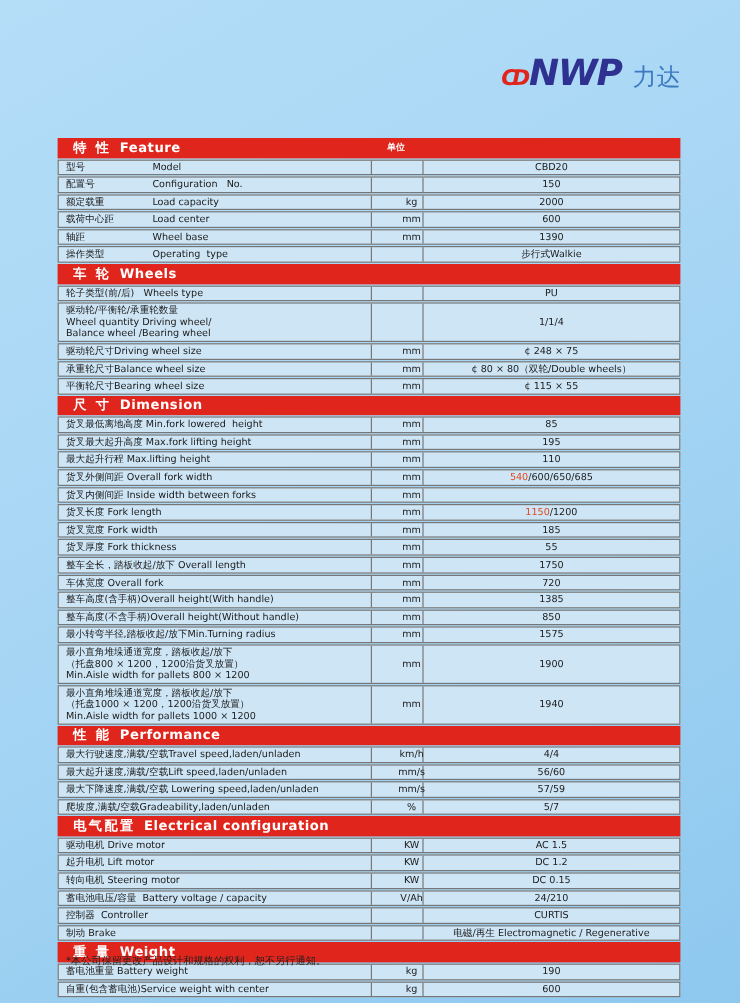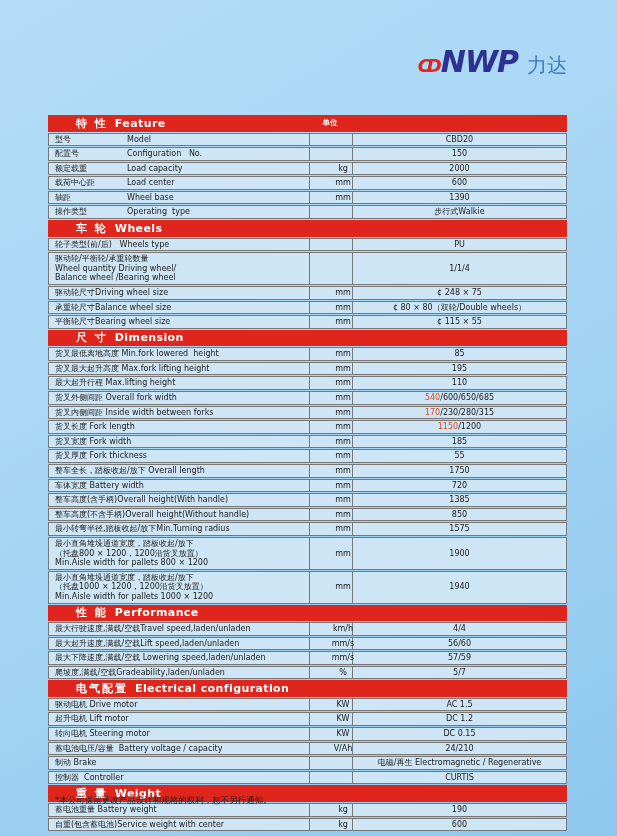--- a/index.html
+++ b/index.html
@@ -19,21 +19,21 @@
   .logo{position:absolute;top:44px;right:50px;display:flex;align-items:baseline;}
   .logo-cd{color:var(--red);font-size:18px;font-weight:bold;font-style:italic;letter-spacing:-4px;padding-right:3px;}
   .logo-nwp{color:var(--navy);font-size:30px;font-weight:bold;font-style:italic;letter-spacing:-1px;}
   .logo-lida{color:var(--blue);font-size:20px;font-weight:normal;margin-left:9px;}
 
   .spec{position:absolute;left:48px;top:115px;width:519px;}
   .section-header{
     display:grid;grid-template-columns:260px 44px 1fr;align-items:center;
     height:16.5px;background:var(--red);margin-bottom:1px;
   }
-  .sec-title{color:#ffffff;font-weight:bold;font-size:11px;padding-left:28px;white-space:nowrap;}
+  .sec-title{color:#ffffff;font-weight:bold;font-size:11px;padding-left:13px;white-space:nowrap;}
   .sec-cn{letter-spacing:2px;margin-right:7px;}
   .sec-en{letter-spacing:.4px;}
   .sec-unit{color:#ffffff;font-size:7.5px;font-weight:bold;text-align:center;}
 
   .row{
     display:grid;grid-template-columns:260px 44px 1fr;
     background:var(--rowbg);border:1px solid var(--border);
     margin-bottom:1px;min-height:11.5px;box-sizing:content-box;
   }
   .cell{display:flex;align-items:center;font-size:8px;line-height:9.6px;color:#1a1a1a;}
@@ -175,24 +175,20 @@
         <div class="cell label">货叉外侧间距 Overall fork width</div>
         <div class="cell unit">mm</div>
         <div class="cell value">
           <span class="red">540</span>
           <span>/600/650/685</span>
         </div>
       </div>
       <div class="row">
         <div class="cell label">货叉内侧间距 Inside width between forks</div>
         <div class="cell unit">mm</div>
-        <div class="cell value">
-          <span class="red">170</span>
-          <span>/230/280/315</span>
-        </div>
       </div>
       <div class="row">
         <div class="cell label">货叉长度 Fork length</div>
         <div class="cell unit">mm</div>
         <div class="cell value">
           <span class="red">1150</span>
           <span>/1200</span>
         </div>
       </div>
       <div class="row">
@@ -210,21 +206,21 @@
         </div>
       </div>
       <div class="row">
         <div class="cell label">整车全长，踏板收起/放下 Overall length</div>
         <div class="cell unit">mm</div>
         <div class="cell value">
           <span>1750</span>
         </div>
       </div>
       <div class="row">
-        <div class="cell label">车体宽度 Battery width</div>
+        <div class="cell label">车体宽度 Overall fork</div>
         <div class="cell unit">mm</div>
         <div class="cell value">
           <span>720</span>
         </div>
       </div>
       <div class="row">
         <div class="cell label">整车高度(含手柄)Overall height(With handle)</div>
         <div class="cell unit">mm</div>
         <div class="cell value">
           <span>1385</span>
@@ -322,31 +318,31 @@
         </div>
       </div>
       <div class="row">
         <div class="cell label">蓄电池电压/容量&nbsp; Battery voltage / capacity</div>
         <div class="cell unit">V/Ah</div>
         <div class="cell value">
           <span>24/210</span>
         </div>
       </div>
       <div class="row">
+        <div class="cell label">控制器&nbsp; Controller</div>
+        <div class="cell unit"></div>
+        <div class="cell value">
+          <span>CURTIS</span>
+        </div>
+      </div>
+      <div class="row">
         <div class="cell label">制动 Brake</div>
         <div class="cell unit"></div>
         <div class="cell value">
           <span>电磁/再生 Electromagnetic / Regenerative</span>
-        </div>
-      </div>
-      <div class="row">
-        <div class="cell label">控制器&nbsp; Controller</div>
-        <div class="cell unit"></div>
-        <div class="cell value">
-          <span>CURTIS</span>
         </div>
       </div>
       <div class="section-header">
         <div class="sec-title"><span class="sec-cn">重 量</span><span class="sec-en">Weight</span></div>
         <div class="sec-unit"></div>
         <div class="sec-val"></div>
       </div>
       <div class="row">
         <div class="cell label">蓄电池重量 Battery weight</div>
         <div class="cell unit">kg</div>

